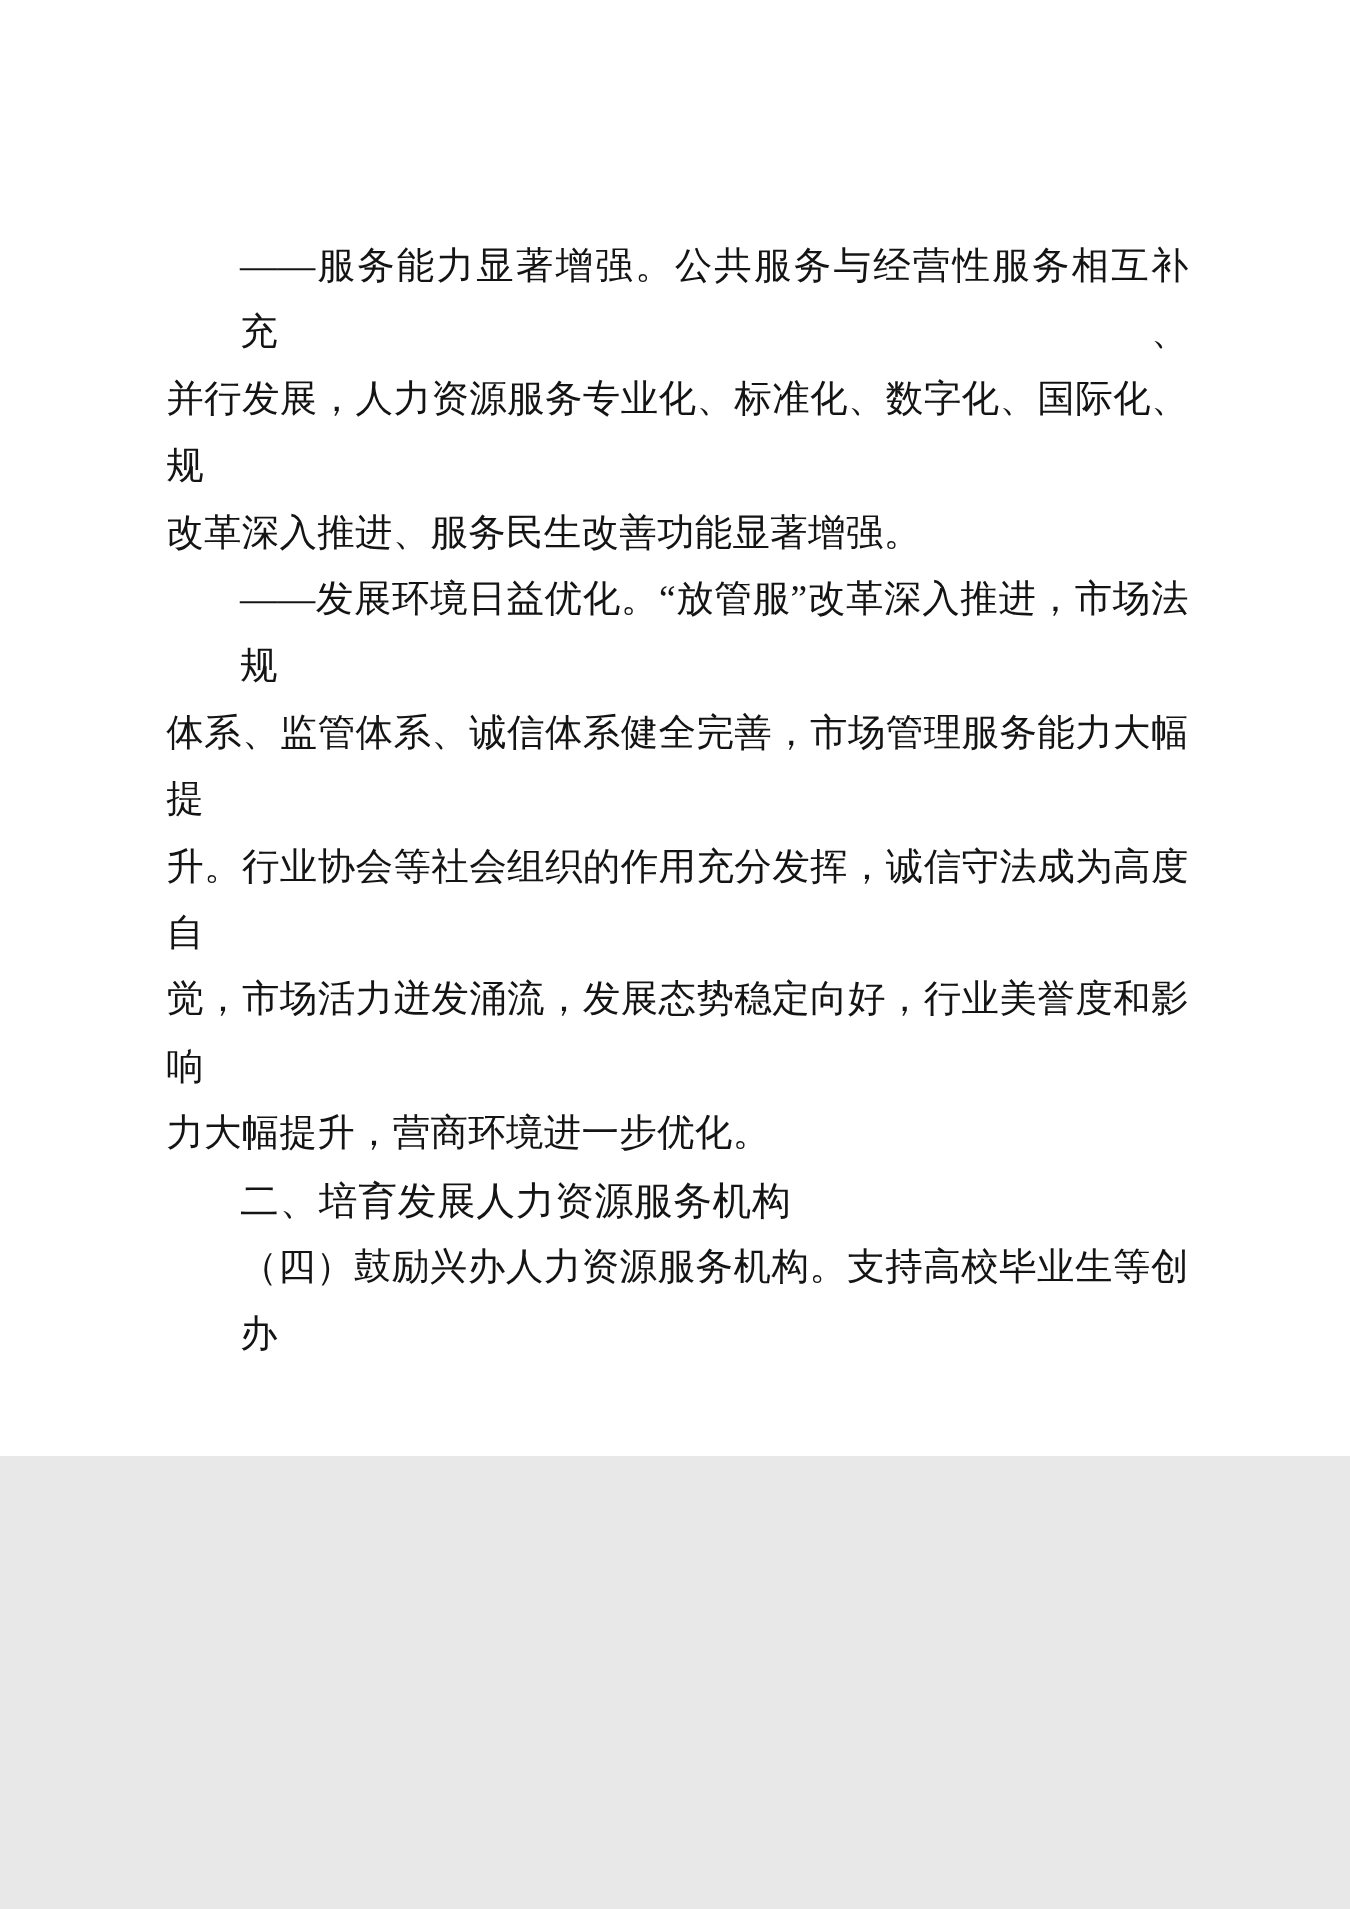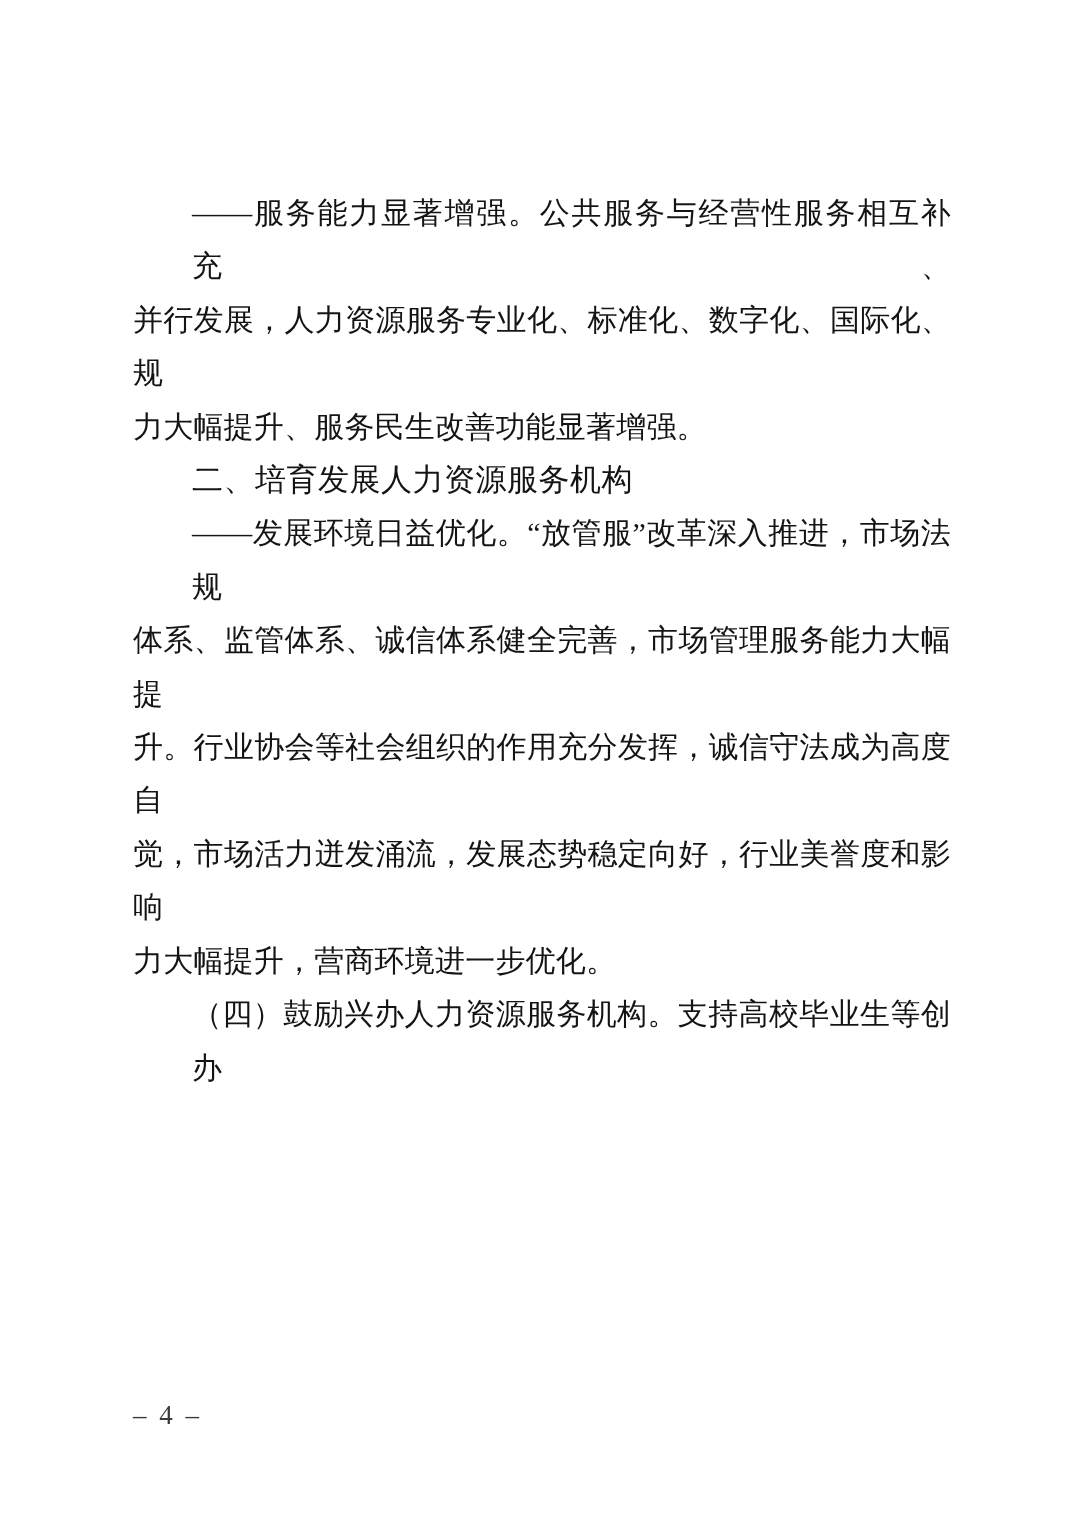--- a/index.html
+++ b/index.html
@@ -1,19 +1,19 @@
 <!DOCTYPE html>
 <html lang="zh"><head>
 <meta charset="utf-8">
 <style>
   html, body { margin: 0; padding: 0; background: #e8e8e8; }
   .page {
     position: relative;
     width: 1080px;
-    height: 1527px;
+    height: 1165px;
     margin: 0 auto;
     background: #ffffff;
     font-family: "Liberation Serif", "DejaVu Serif", serif;
     color: #141414;
     overflow: hidden;
   }
   .doc-body {
     position: absolute;
     left: 133px;
     top: 186px;
@@ -50,31 +50,31 @@
   }
 </style>
 </head>
 <body>
 
 <div class="page">
   <div class="doc-body">
       <div class="paragraph body-para">
         <div class="line indent"><span class="run">——服务能力显著增强。公共服务与经营性服务相互补充、</span></div>
         <div class="line"><span class="run">并行发展，人力资源服务专业化、标准化、数字化、国际化、规</span></div>
-        <div class="line end"><span class="run">力大幅提升、服务民生改善功能显著增强。</span></div>
-      </div>
-      <div class="paragraph heading">
-        <div class="line indent end"><span class="run">二、培育发展人力资源服务机构</span></div>
+        <div class="line end"><span class="run">改革深入推进、服务民生改善功能显著增强。</span></div>
       </div>
       <div class="paragraph body-para">
         <div class="line indent"><span class="run">——发展环境日益优化。“放管服”改革深入推进，市场法规</span></div>
         <div class="line"><span class="run">体系、监管体系、诚信体系健全完善，市场管理服务能力大幅提</span></div>
         <div class="line"><span class="run">升。行业协会等社会组织的作用充分发挥，诚信守法成为高度自</span></div>
         <div class="line"><span class="run">觉，市场活力迸发涌流，发展态势稳定向好，行业美誉度和影响</span></div>
         <div class="line end"><span class="run">力大幅提升，营商环境进一步优化。</span></div>
+      </div>
+      <div class="paragraph heading">
+        <div class="line indent end"><span class="run">二、培育发展人力资源服务机构</span></div>
       </div>
       <div class="paragraph body-para">
         <div class="line indent"><span class="run bold">（四）鼓励兴办人力资源服务机构。</span><span class="run">支持高校毕业生等创办</span></div>
         <div class="line"></div>
       </div>
     </div>
   <div class="footer">– 4 –</div>
 </div>
 
 </body></html>

